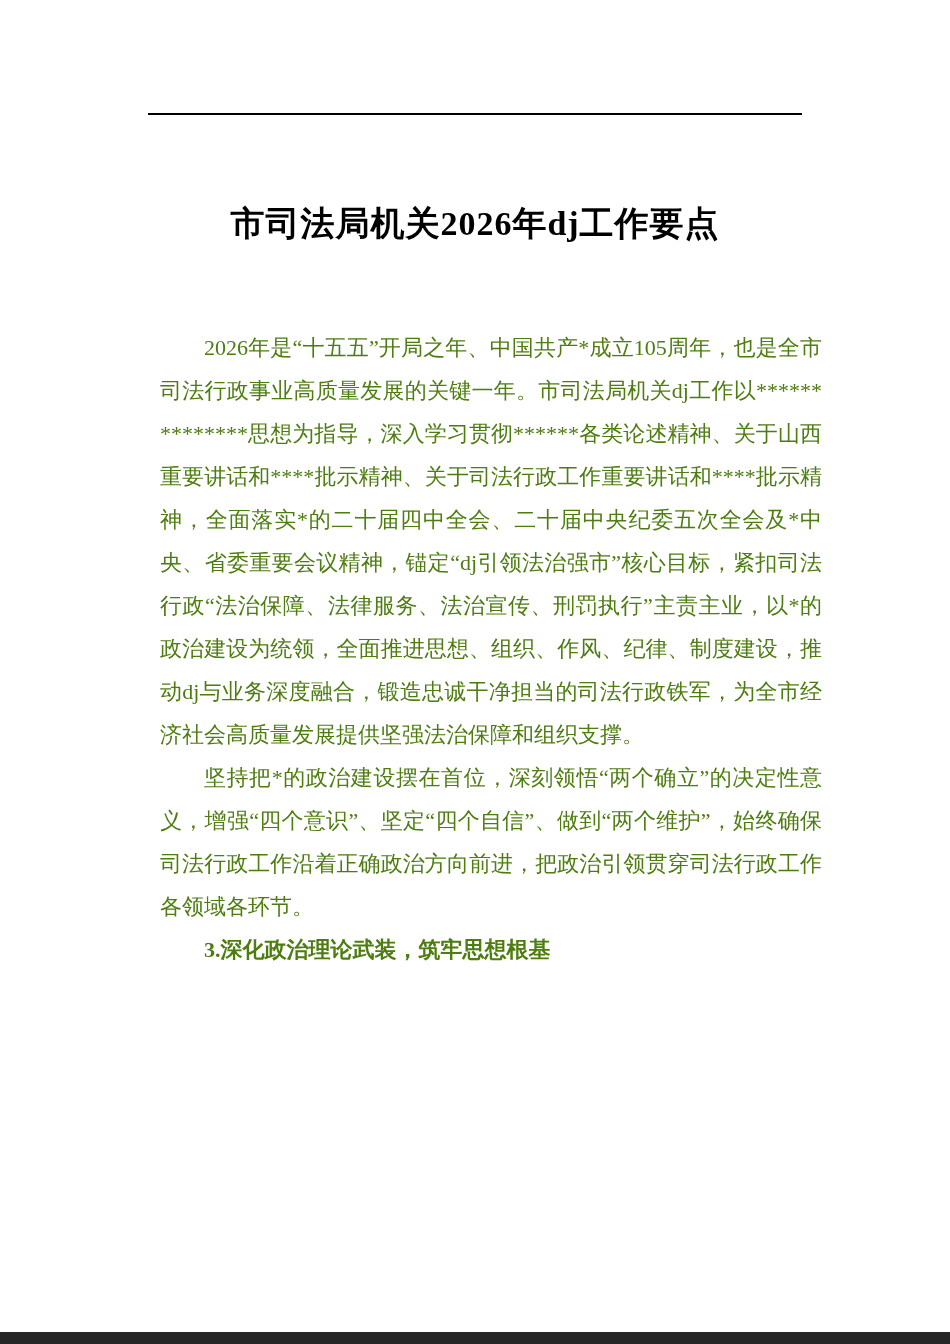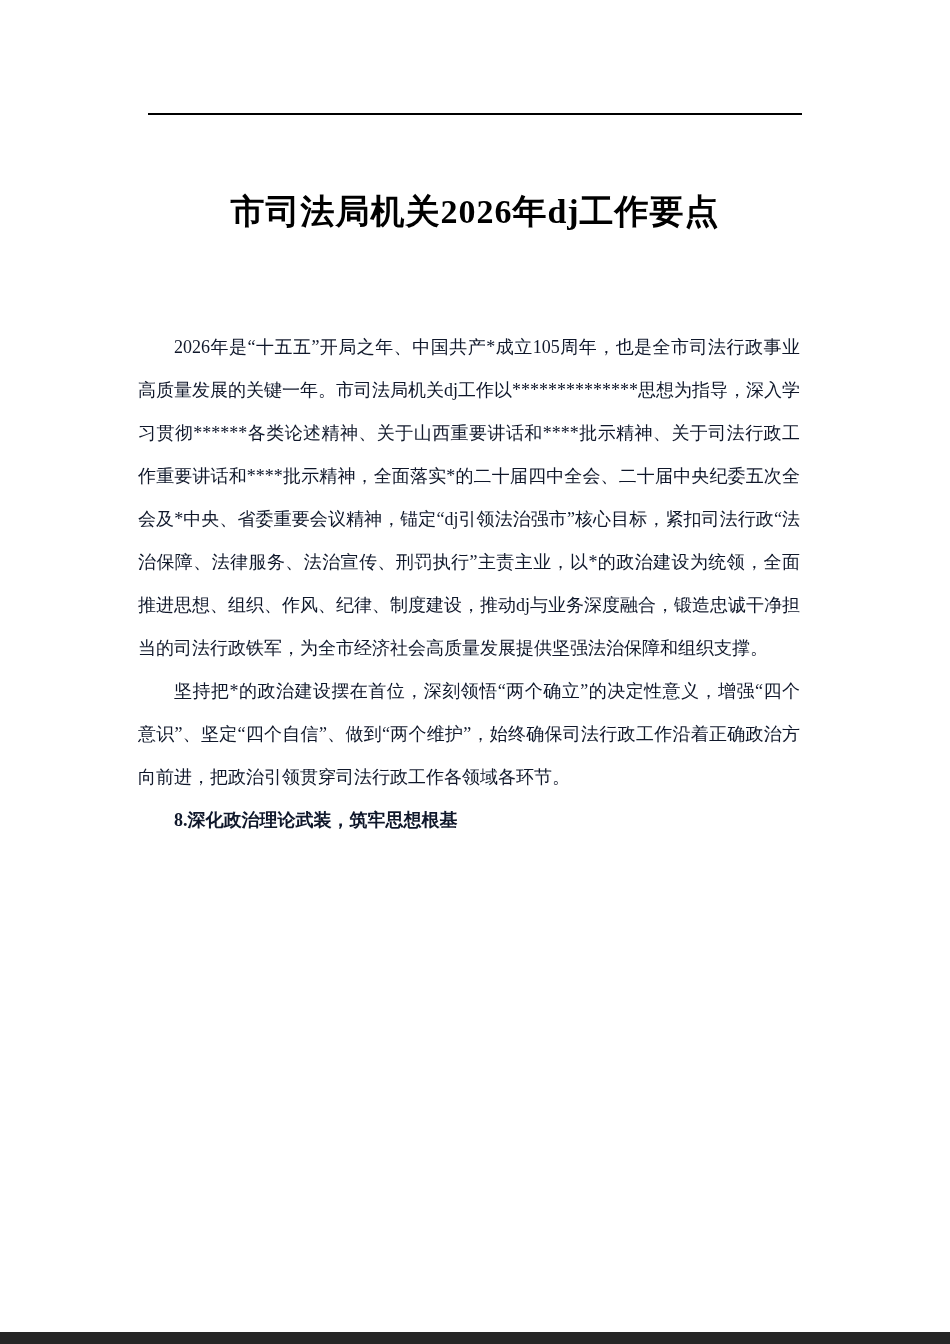--- a/index.html
+++ b/index.html
@@ -22,39 +22,39 @@
     position: absolute;
     left: 148px;
     top: 113px;
     width: 654px;
     height: 2px;
     background: #000000;
   }
   .doc-title {
     position: absolute;
     left: 75px;
-    top: 190px;
+    top: 202px;
     width: 800px;
     margin: 0;
     text-align: center;
     font-size: 34px;
     line-height: 44px;
     font-weight: bold;
     color: #000000;
     font-family: "Liberation Serif", serif;
     letter-spacing: 1px;
   }
   .doc-body {
     position: absolute;
-    left: 138px;
+    left: 160px;
     top: 326px;
     width: 662px;
-    font-size: 18px;
+    font-size: 22px;
     line-height: 43px;
-    color: #0f172a;
+    color: #4d7c0f;
     text-align: justify;
     text-justify: inter-character;
   }
   .para {
     margin: 0;
     text-indent: 2em;
     word-break: break-all;
   }
   .heading {
     font-weight: bold;
@@ -76,18 +76,18 @@
 
 <div class="page">
 
   <div class="header-rule"></div>
 
   <h1 class="doc-title">市司法局机关2026年dj工作要点</h1>
 
   <div class="doc-body">
     <p class="para">2026年是“十五五”开局之年、中国共产*成立105周年，也是全市司法行政事业高质量发展的关键一年。市司法局机关dj工作以**************思想为指导，深入学习贯彻******各类论述精神、关于山西重要讲话和****批示精神、关于司法行政工作重要讲话和****批示精神，全面落实*的二十届四中全会、二十届中央纪委五次全会及*中央、省委重要会议精神，锚定“dj引领法治强市”核心目标，紧扣司法行政“法治保障、法律服务、法治宣传、刑罚执行”主责主业，以*的政治建设为统领，全面推进思想、组织、作风、纪律、制度建设，推动dj与业务深度融合，锻造忠诚干净担当的司法行政铁军，为全市经济社会高质量发展提供坚强法治保障和组织支撑。</p>
     <p class="para">坚持把*的政治建设摆在首位，深刻领悟“两个确立”的决定性意义，增强“四个意识”、坚定“四个自信”、做到“两个维护”，始终确保司法行政工作沿着正确政治方向前进，把政治引领贯穿司法行政工作各领域各环节。</p>
-    <p class="para subheading">8.深化政治理论武装，筑牢思想根基</p>
+    <p class="para subheading">3.深化政治理论武装，筑牢思想根基</p>
   </div>
 
   <div class="bottom-bar"></div>
 
 </div>
 
 </body></html>

